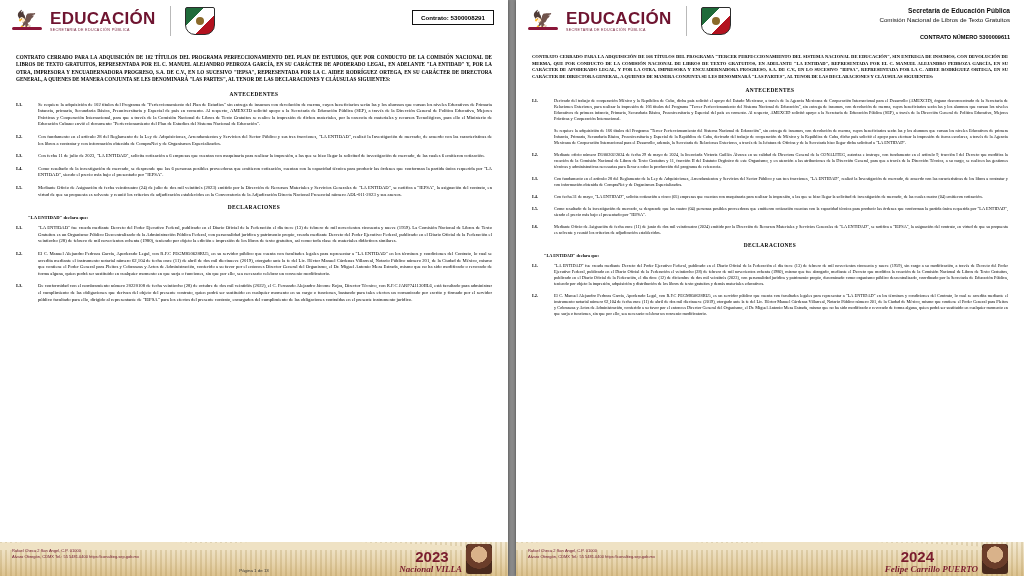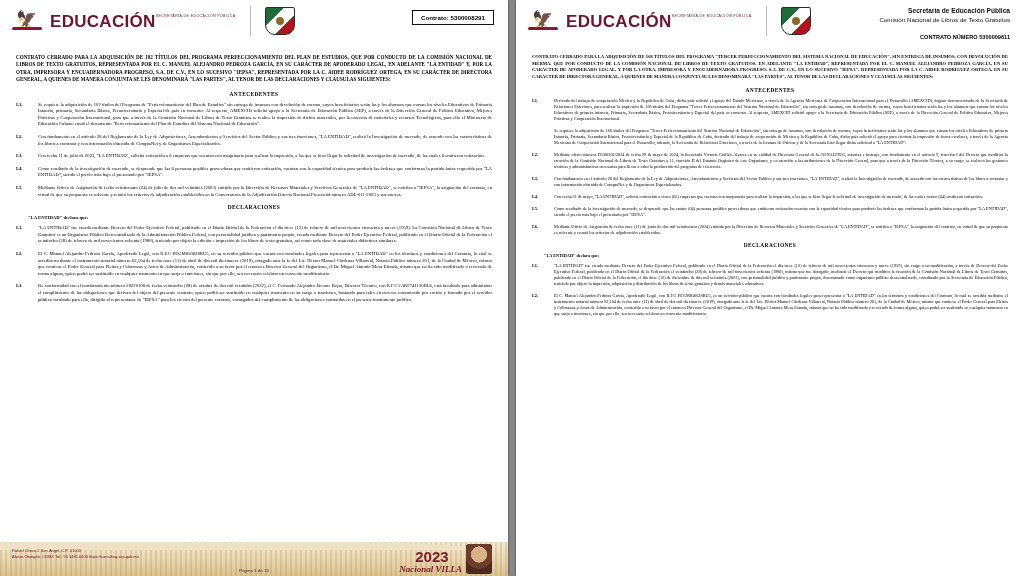--- a/index.html
+++ b/index.html
@@ -63,20 +63,21 @@
     border-radius: 2px;
   }
   .sep-bar {
     width: 1px;
     height: 30px;
     background: #b9b9b9;
     margin: 0 8px;
   }
   .edu-block {
     display: flex;
+    flex-direction: column;
     justify-content: center;
   }
   .edu-title {
     font-family: "Liberation Sans", sans-serif;
     font-weight: bold;
     font-size: 17px;
     letter-spacing: 0.3px;
     color: #6e1430;
     line-height: 17px;
   }
@@ -407,15 +408,29 @@
       <div class="clause">
         <div class="num">I.1.</div>
         <div class="txt">"LA ENTIDAD" fue creada mediante Decreto del Poder Ejecutivo Federal, publicado en el Diario Oficial de la Federación el día trece (13) de febrero de mil novecientos cincuenta y nueve (1959), sin cargo a su modificación, a través de Decreto del Poder Ejecutivo Federal, publicado en el Diario Oficial de la Federación el veintiocho (28) de febrero de mil novecientos ochenta (1980), mismo que fue abrogado, mediante el Decreto que modifica la creación de la Comisión Nacional de Libros de Texto Gratuitos, publicado en el Diario Oficial de la Federación, el día doce (12) de diciembre de dos mil veintitrés (2023), con personalidad jurídica y patrimonio propio, denominado como organismo público descentralizado, coordinado por la Secretaría de Educación Pública, teniendo por objeto la impresión, adquisición y distribución de los libros de texto gratuitos y demás materiales educativos.</div>
       </div>
       <div class="clause">
         <div class="num">I.2.</div>
         <div class="txt">El C. Manuel Alejandro Pedroza García, Apoderado Legal, con R.F.C PEGM850628RU5, es un servidor público que cuenta con facultades legales para representar a "LA ENTIDAD" en los términos y condiciones del Contrato, lo cual se acredita mediante el instrumento notarial número 62,104 de fecha once (11) de abril de dos mil diecinueve (2019), otorgado ante la fe del Lic. Héctor Manuel Cárdenas Villarreal, Notario Público número 201, de la Ciudad de México, mismo que contiene el Poder General para Pleitos y Cobranzas y Actos de Administración, conferido a su favor por el entonces Director General del Organismo, el Dr. Miguel Antonio Meza Estrada, mismo que no ha sido modificado o revocado de forma alguna, quien podrá ser sustituido en cualquier momento en que surja o funciones, sin que por ello, sea necesario celebrar un convenio modificatorio.</div>
       </div>
     </div>
 
+    <div class="pg-footer">
+      <div class="footer-wave"></div>
+      <div class="footer-addr">
+        <div>Rafael Checa 2 San Ángel, C.P. 01000</div>
+        <div>Álvaro Obregón, CDMX Tel.: 55 5481.0400 https://conaliteg.sep.gob.mx</div>
+      </div>
+      <div class="footer-badge">
+        <div>
+          <div class="badge-year">2024</div>
+          <div class="badge-name">Felipe Carrillo PUERTO</div>
+        </div>
+        <div class="badge-portrait"></div>
+      </div>
+    </div>
   </div>
 
 </div>
 
 </body></html>

